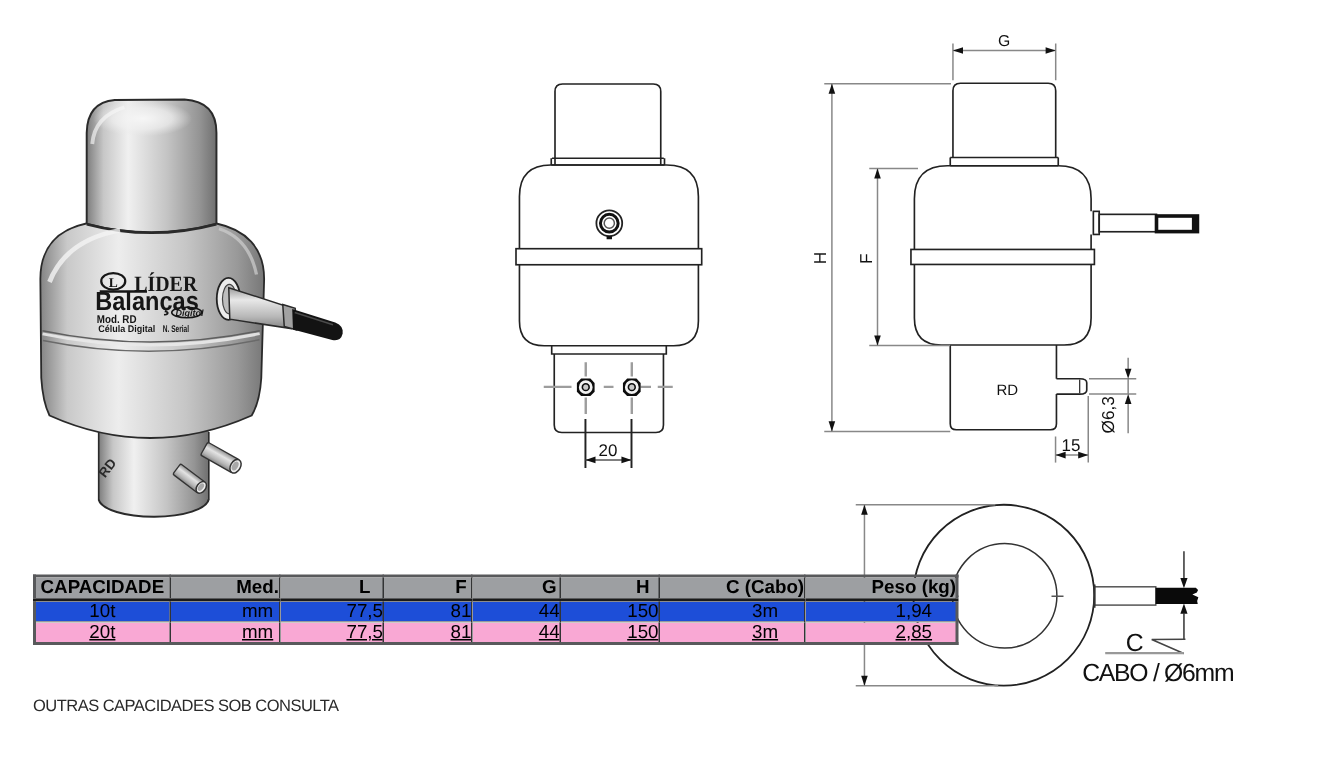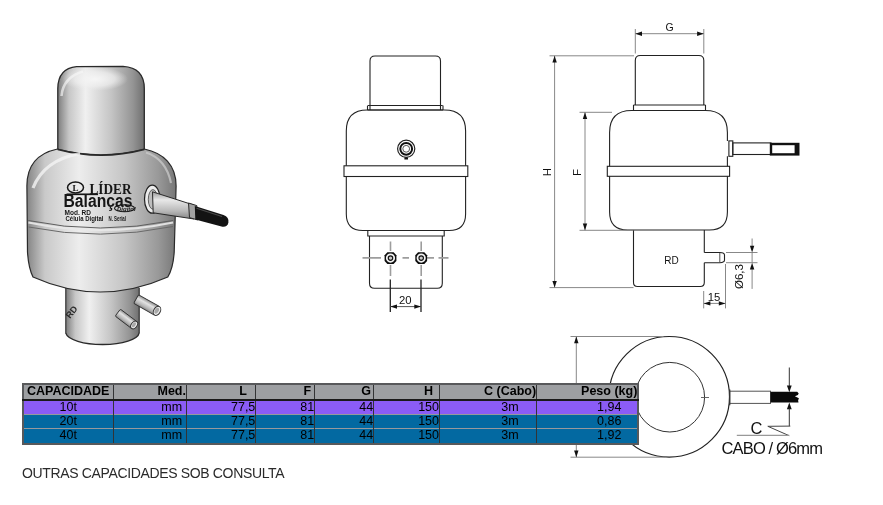--- a/index.html
+++ b/index.html
@@ -4,24 +4,24 @@
 <style>
   html,body{margin:0;padding:0;background:#ffffff;}
   body{width:883px;height:505px;position:relative;font-family:"Liberation Sans",sans-serif;overflow:hidden;}
   #draw{position:absolute;left:0;top:0;}
   table.spec{position:absolute;left:22px;top:383px;border-collapse:collapse;table-layout:fixed;
     font-size:12.5px;color:#000;border:2px solid #58595b;}
   table.spec td,table.spec th{padding:0;text-align:center;vertical-align:middle;overflow:hidden;white-space:nowrap;}
   table.spec th{background:#9d9fa2;border-bottom:2px solid #1a1a1a;font-weight:bold;height:13.5px;line-height:13.5px;}
   table.spec td{height:13.4px;line-height:13.4px;}
   table.spec .c{border-left:1.5px solid #333435;padding-left:44px;}
-  tr.lt td{background:#8b5cf6;}
-  tr.dk td{background:#0369a1;}
+  tr.lt td{background:#1d4ed8;}
+  tr.dk td{background:#f9a8d4;text-decoration:underline;}
   tr.sep td{border-top:1.5px solid #97999c;}
-  #outras{position:absolute;left:22px;top:465px;font-size:14px;color:#2a2a2a;letter-spacing:-0.35px;}
+  #outras{position:absolute;left:22px;top:465px;font-size:11px;color:#2a2a2a;letter-spacing:-0.35px;}
 </style>
 </head>
 <body>
 <svg id="draw" width="883" height="505" viewBox="0 0 883 505">
 
   <g stroke="#222" stroke-width="1.1" fill="none">
 
     <path d="M370,110 L370,61 Q370,56 375,56 L435.5,56 Q440.5,56 440.5,61 L440.5,110"></path>
 
     <path d="M367.5,110 L443,110 M368,105.5 L442.5,105.5 M367.5,105.5 L367.5,110 M443,105.5 L443,110"></path>
@@ -295,28 +295,18 @@
         <td class="c">1,94</td>
       </tr>
   <tr class="dk sep">
         <td>20t</td>
         <td class="c">mm</td>
         <td class="c">77,5</td>
         <td class="c">81</td>
         <td class="c">44</td>
         <td class="c">150</td>
         <td class="c">3m</td>
-        <td class="c">0,86</td>
-      </tr>
-  <tr class="dk sep">
-        <td>40t</td>
-        <td class="c">mm</td>
-        <td class="c">77,5</td>
-        <td class="c">81</td>
-        <td class="c">44</td>
-        <td class="c">150</td>
-        <td class="c">3m</td>
-        <td class="c">1,92</td>
+        <td class="c">2,85</td>
       </tr>
 </tbody>
   </table>
 
 <div id="outras">OUTRAS CAPACIDADES SOB CONSULTA</div>
 
 </body></html>

